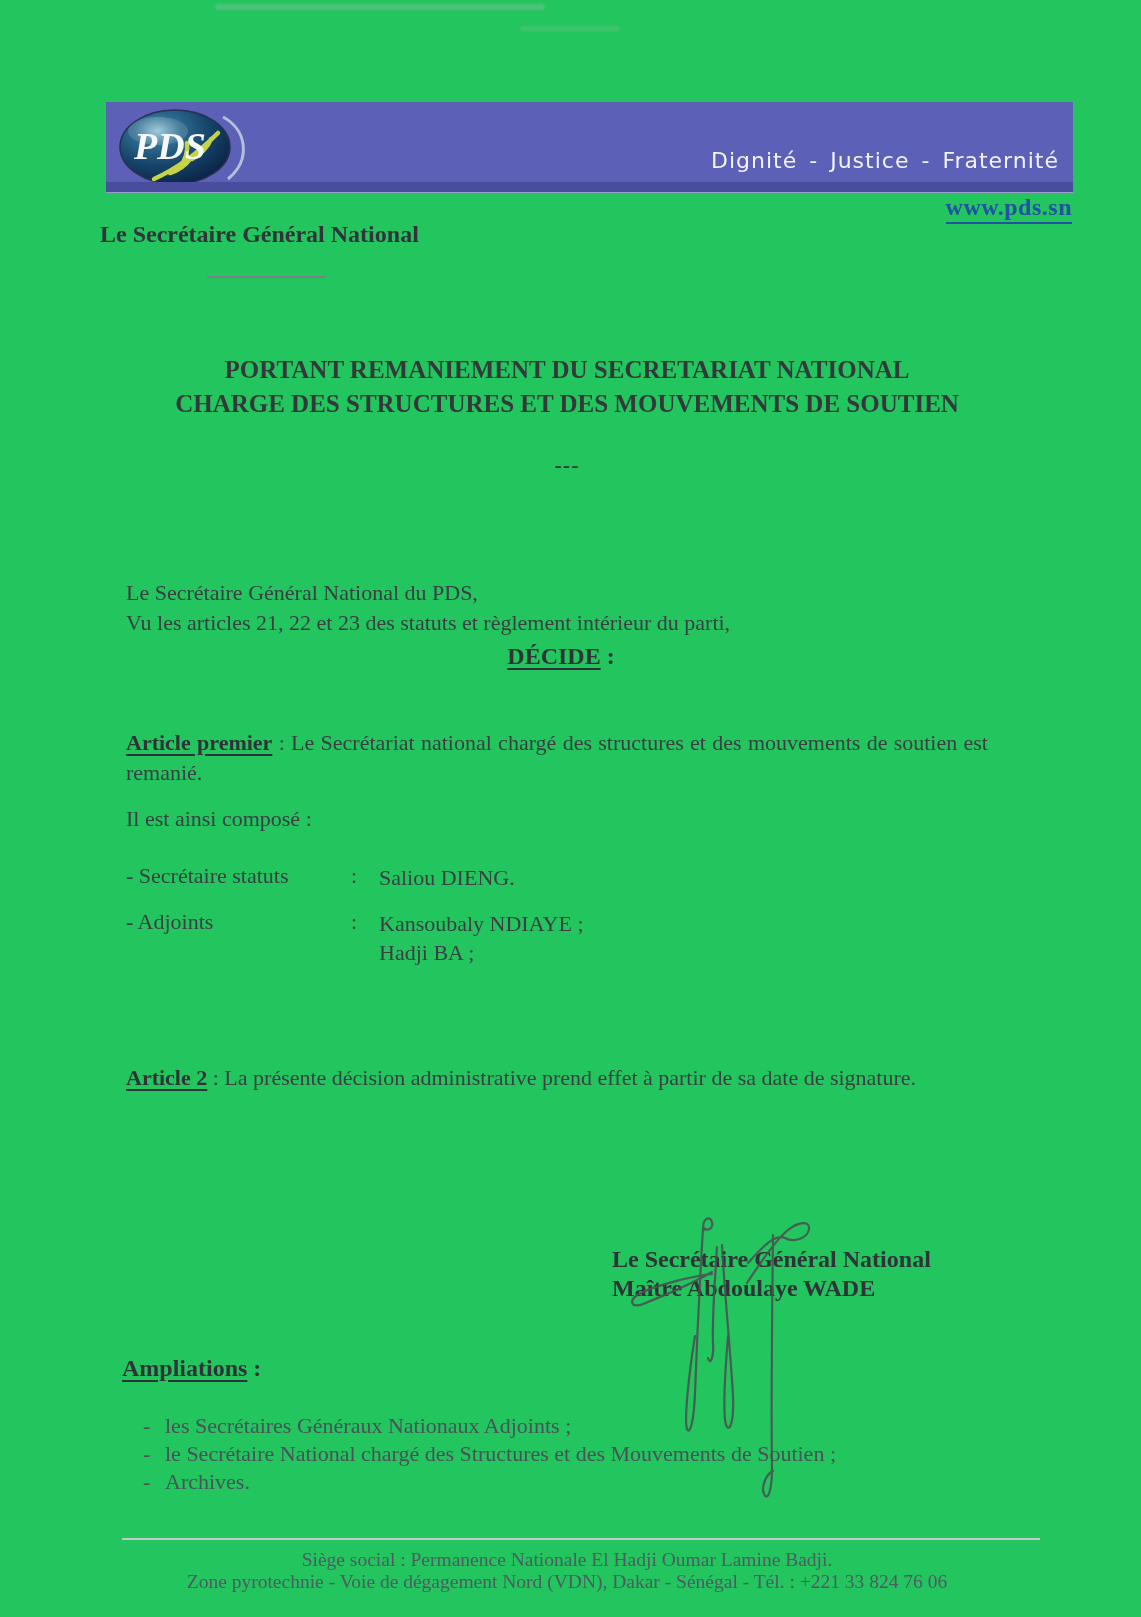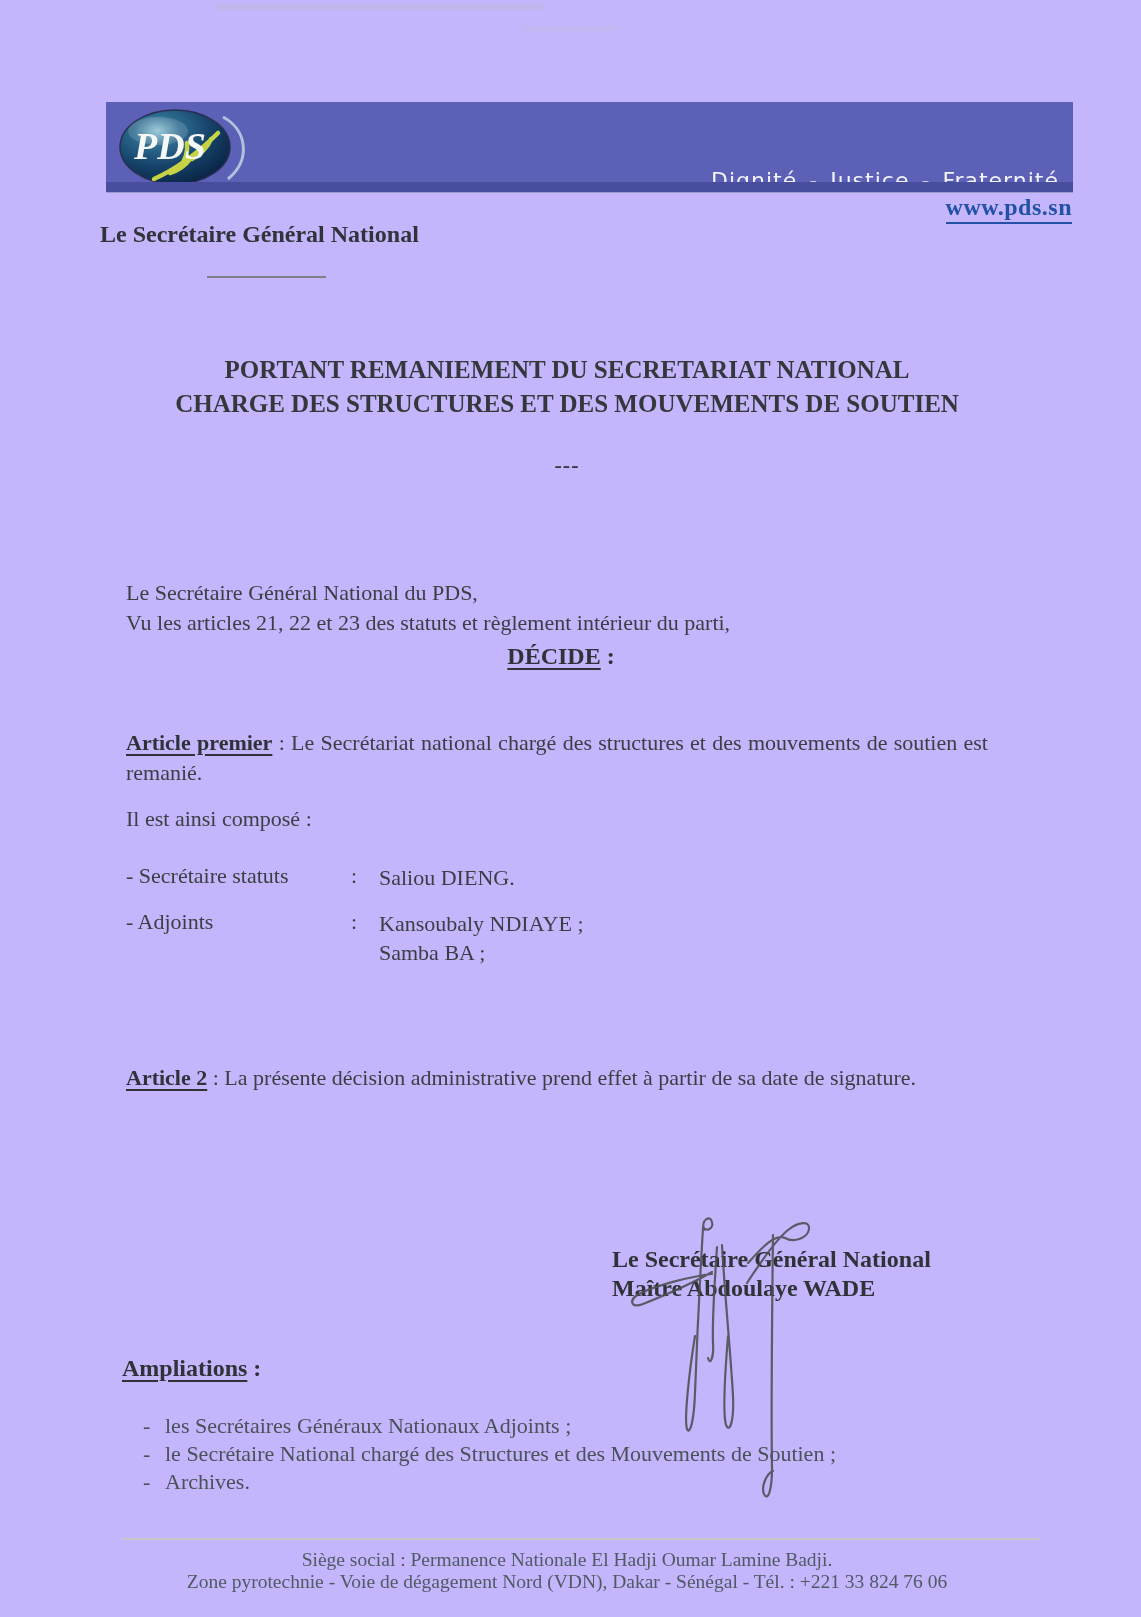--- a/index.html
+++ b/index.html
@@ -1,19 +1,19 @@
 <!DOCTYPE html>
 <html><head>
 <meta charset="utf-8">
 <style>
   html,body{margin:0;padding:0;background:#ffffff;}
   .page{
     position:relative;
     width:1141px;height:1617px;
-    background:#c4b5fd;
+    background:#22c55e;
     overflow:hidden;
     font-family:"Liberation Serif","DejaVu Serif",serif;
     color:#3b3f42;
   }
   
   .streak{position:absolute;background:#bfbfbf;opacity:.28;border-radius:3px;filter:blur(1px);}
   .streak1{left:215px;top:4px;width:330px;height:6px;}
   .streak2{left:520px;top:26px;width:100px;height:5px;opacity:.18;}
 
   
@@ -25,21 +25,21 @@
   .banner-strip{position:absolute;left:0;bottom:0;width:100%;height:10px;background:#494d9e;}
   .logo{position:absolute;left:12px;top:5px;width:150px;height:80px;}
   .party-name{
     position:absolute;left:166px;top:22px;
     font-family:"DejaVu Sans","Liberation Sans",sans-serif;
     font-weight:bold;font-size:33px;letter-spacing:1.5px;word-spacing:24px;
     color:#ffffff;white-space:nowrap;
     text-shadow:0 1px 1px rgba(40,40,90,.35);
   }
   .motto{
-    position:absolute;right:14px;top:66px;
+    position:absolute;right:14px;top:46px;
     font-family:"DejaVu Sans","Liberation Sans",sans-serif;
     font-size:22px;letter-spacing:1px;word-spacing:4px;
     color:#f2f3fb;white-space:nowrap;
   }
   .website{
     position:absolute;right:69px;top:194px;
     font-weight:bold;font-size:24px;color:#2251a5;
     border-bottom:2px solid #2251a5;padding-bottom:1px;
     letter-spacing:.5px;cursor:pointer;white-space:nowrap;
   }
@@ -152,21 +152,21 @@
     <span class="names">
       <div>Saliou DIENG.</div>
     </span>
   </div>
 
   <div class="comp-row comp-row2">
     <span class="role">- Adjoints</span>
     <span class="colon">:</span>
     <span class="names">
       <div>Kansoubaly NDIAYE ;</div>
-      <div>Samba BA ;</div>
+      <div>Hadji BA ;</div>
     </span>
   </div>
 
   <div class="para article2">
     <span class="art-label">Article 2</span><span> : La présente décision administrative prend effet à partir de sa date de signature.</span>
   </div>
 
 
   <div class="signatory">
     <div>Le Secrétaire Général National</div>

